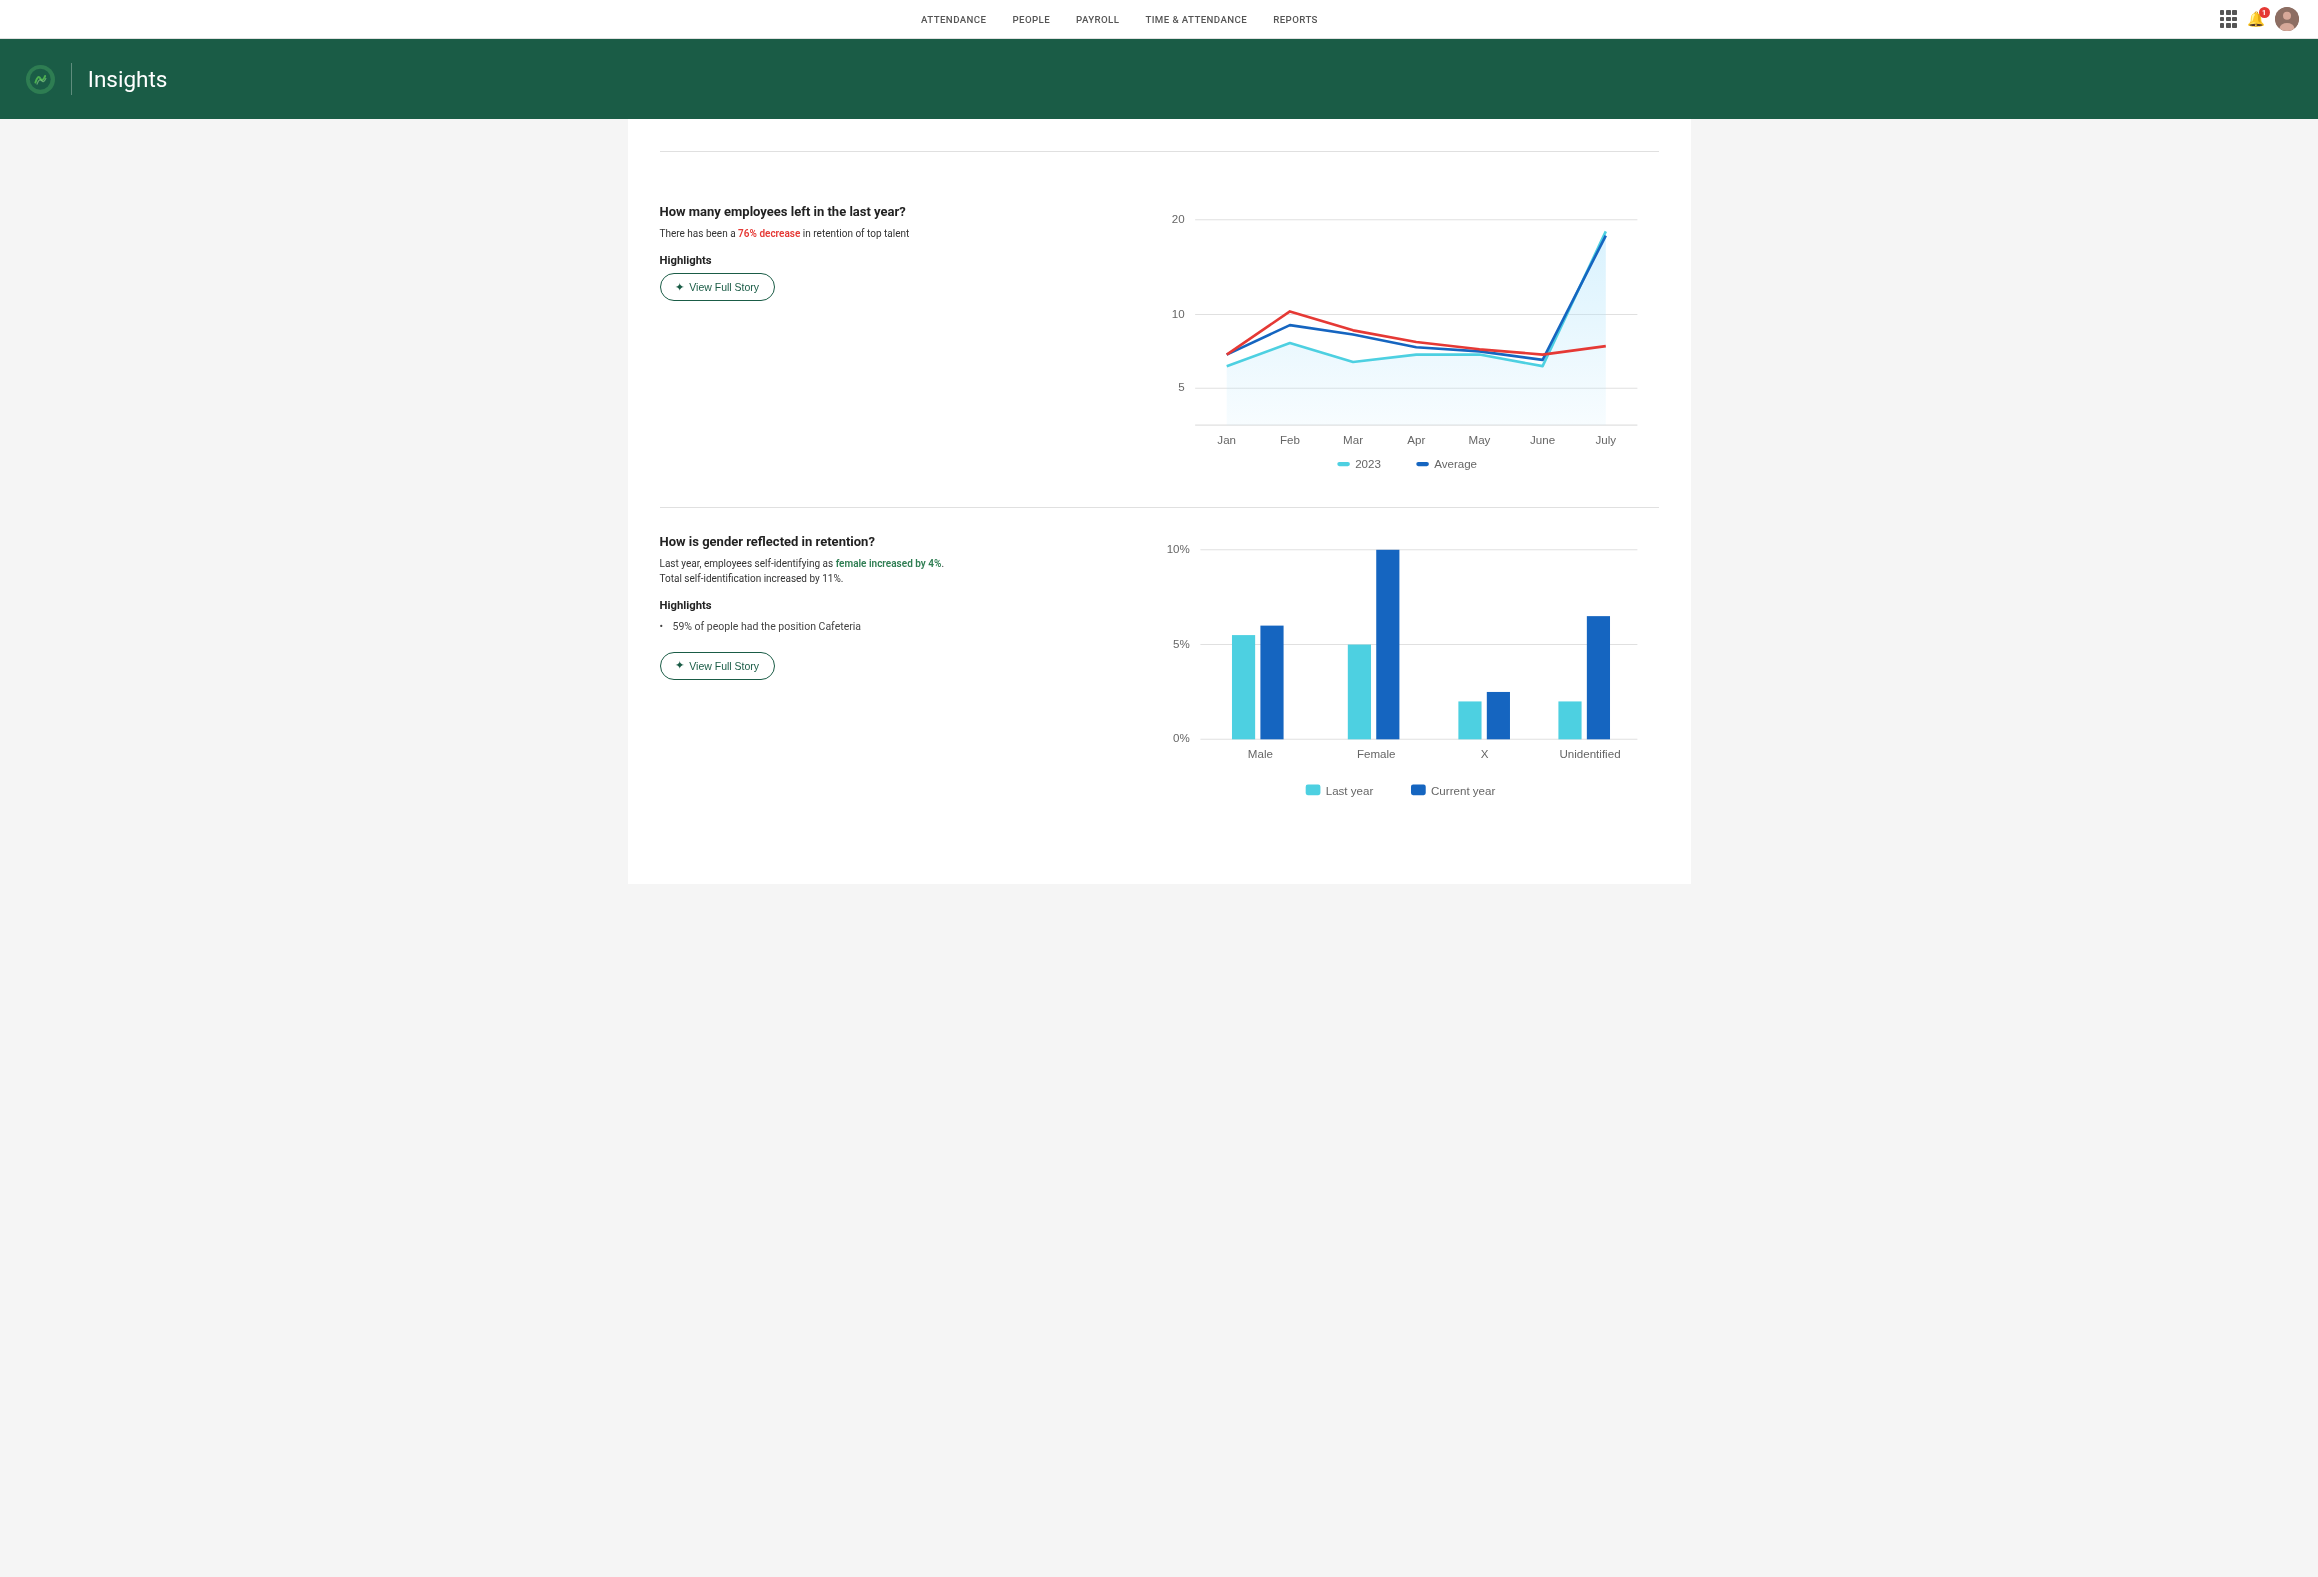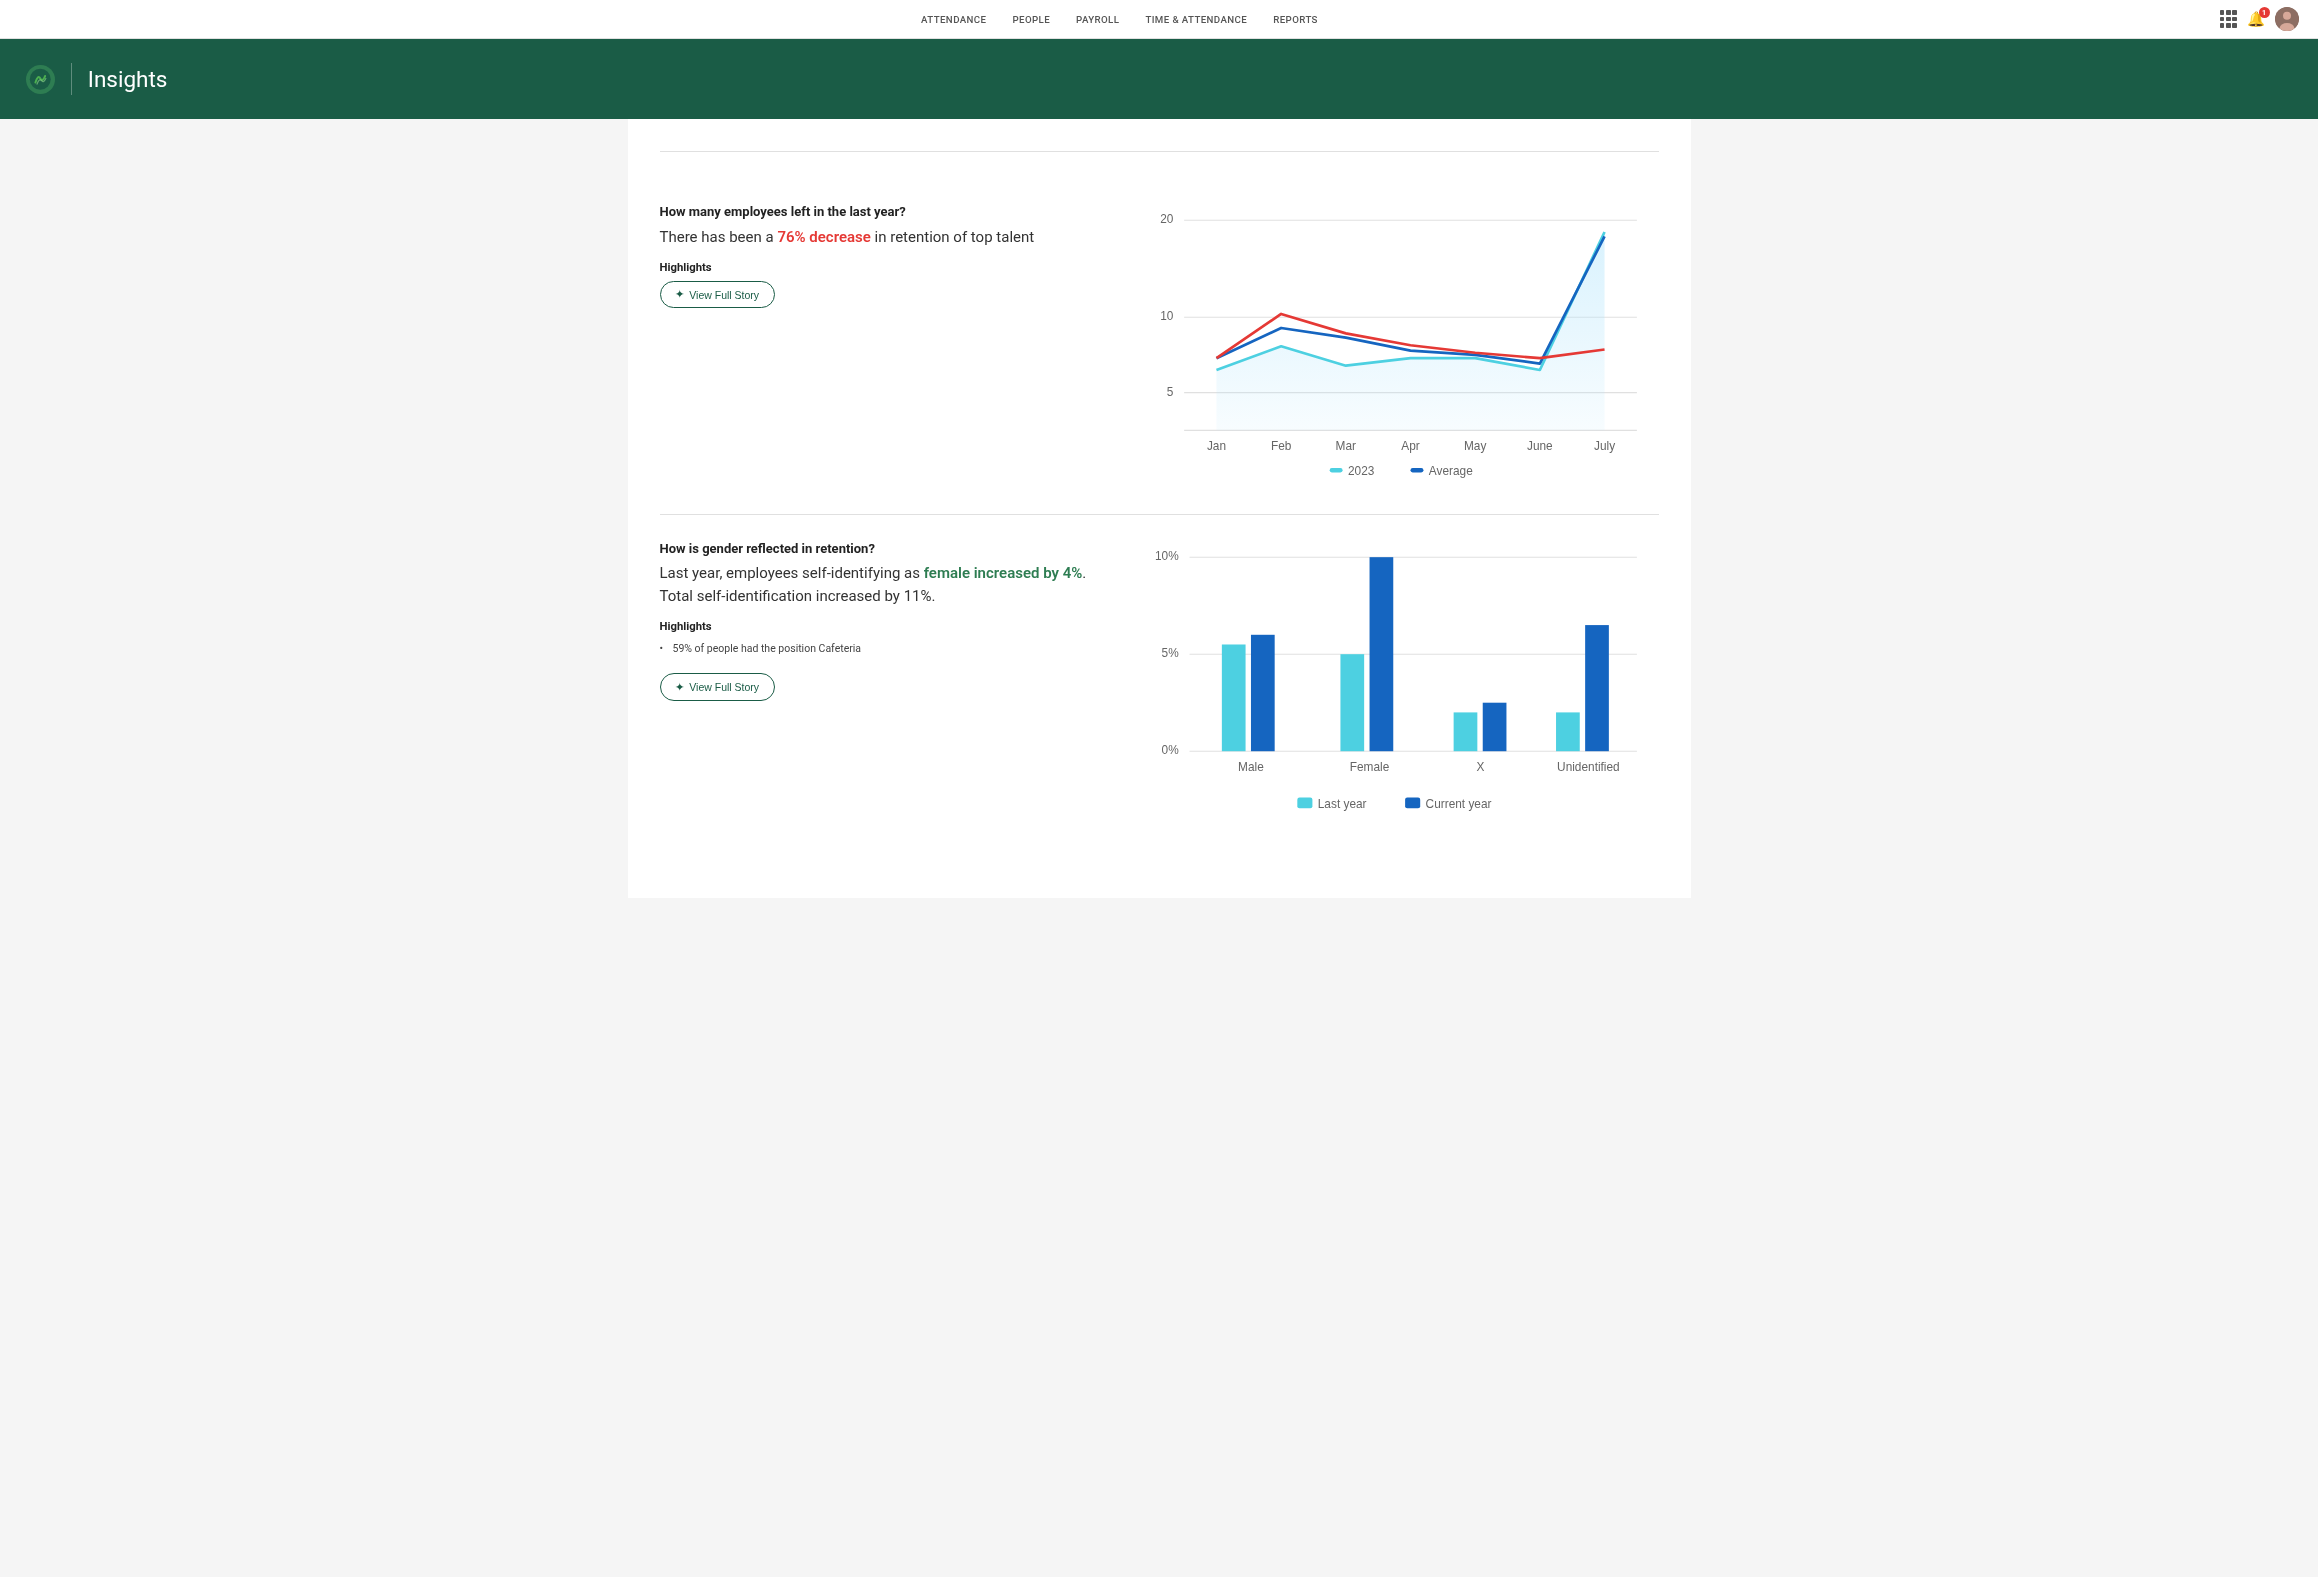--- a/index.html
+++ b/index.html
@@ -134,40 +134,40 @@
       display: flex; align-items: center; justify-content: center;
       font-size: 13px;
       color: #1a5c46;
     }
 
     .divider { border: none; border-top: 0.8px solid #e0e0e0; margin: 6.4px 0 26px 0; }
 
     
     .story-section {
       display: flex;
-      gap: 32px;
+      gap: 44px;
       align-items: flex-start;
       padding: 26px 0;
       border-bottom: 0.8px solid #e0e0e0;
     }
     .story-text {
       flex: 0 0 45%;
       max-width: 45%;
     }
     .story-chart {
       flex: 1;
     }
     .story-question {
       font-size: 13px;
       font-weight: 700;
       color: #222;
       margin-bottom: 6.4px;
     }
     .story-desc {
-      font-size: 15px;
+      font-size: 10px;
       color: #333;
       margin-bottom: 13px;
       line-height: 1.5;
     }
     .highlight-red { color: #e53935; font-weight: 600; }
     .highlight-green { color: #2e7d52; font-weight: 600; }
     .story-highlights-label {
       font-size: 11.3px;
       font-weight: 700;
       color: #222;

